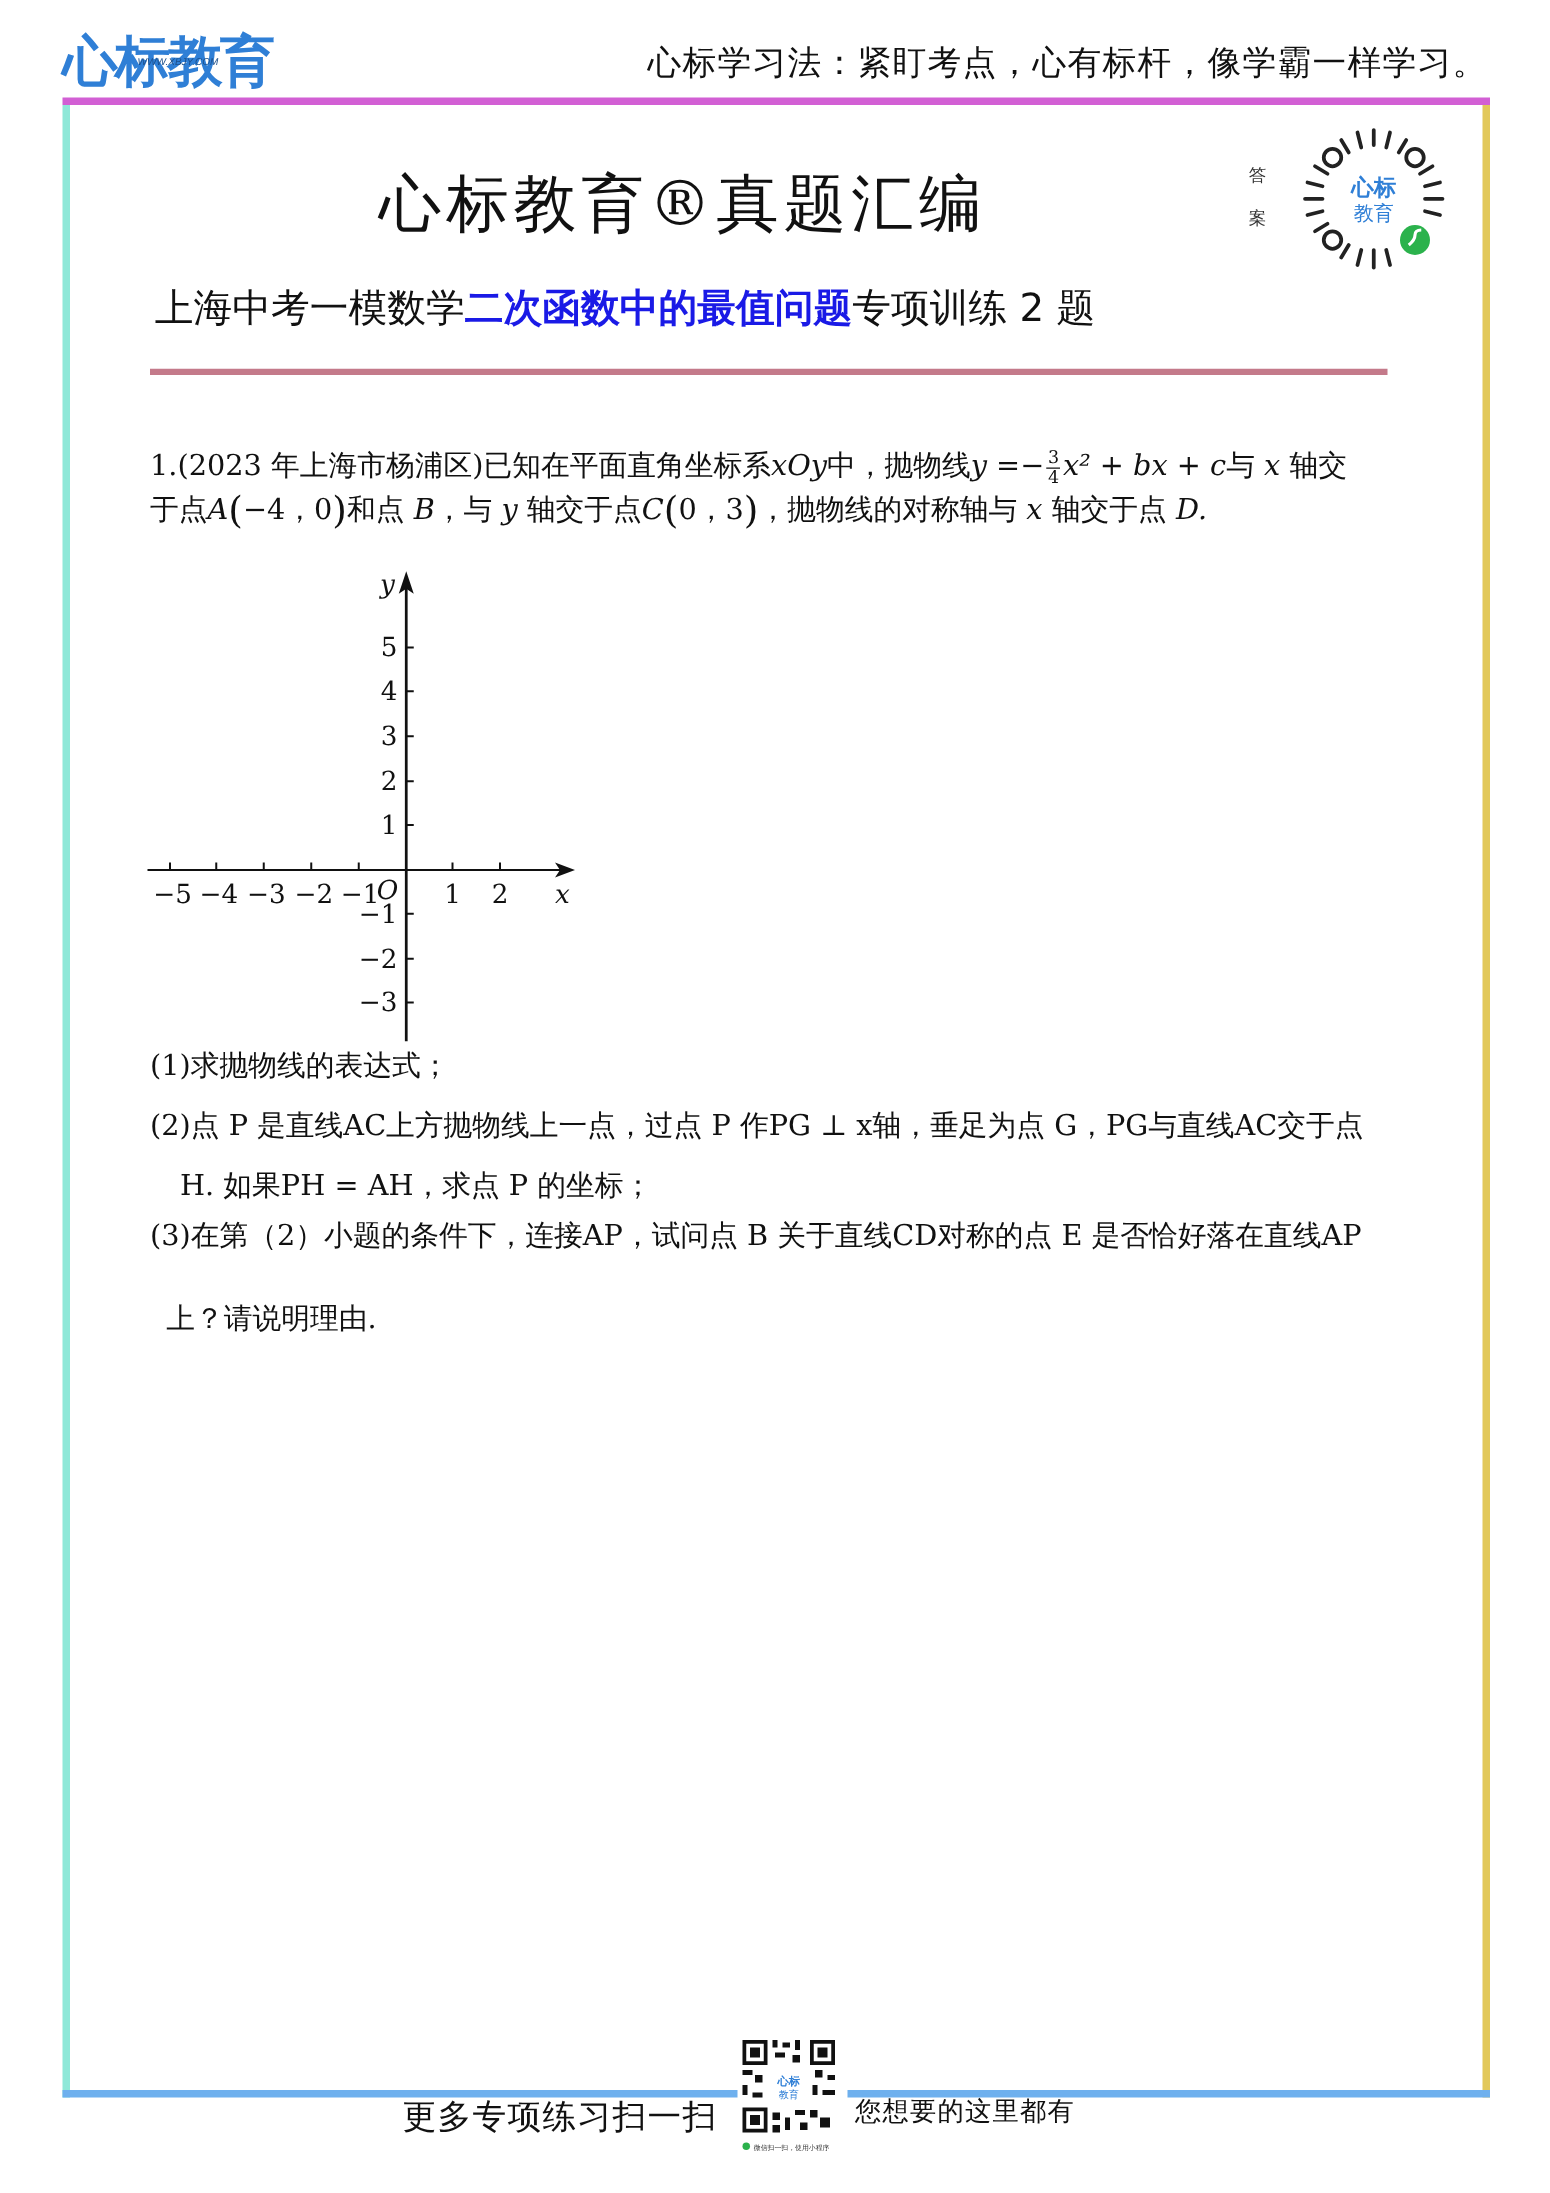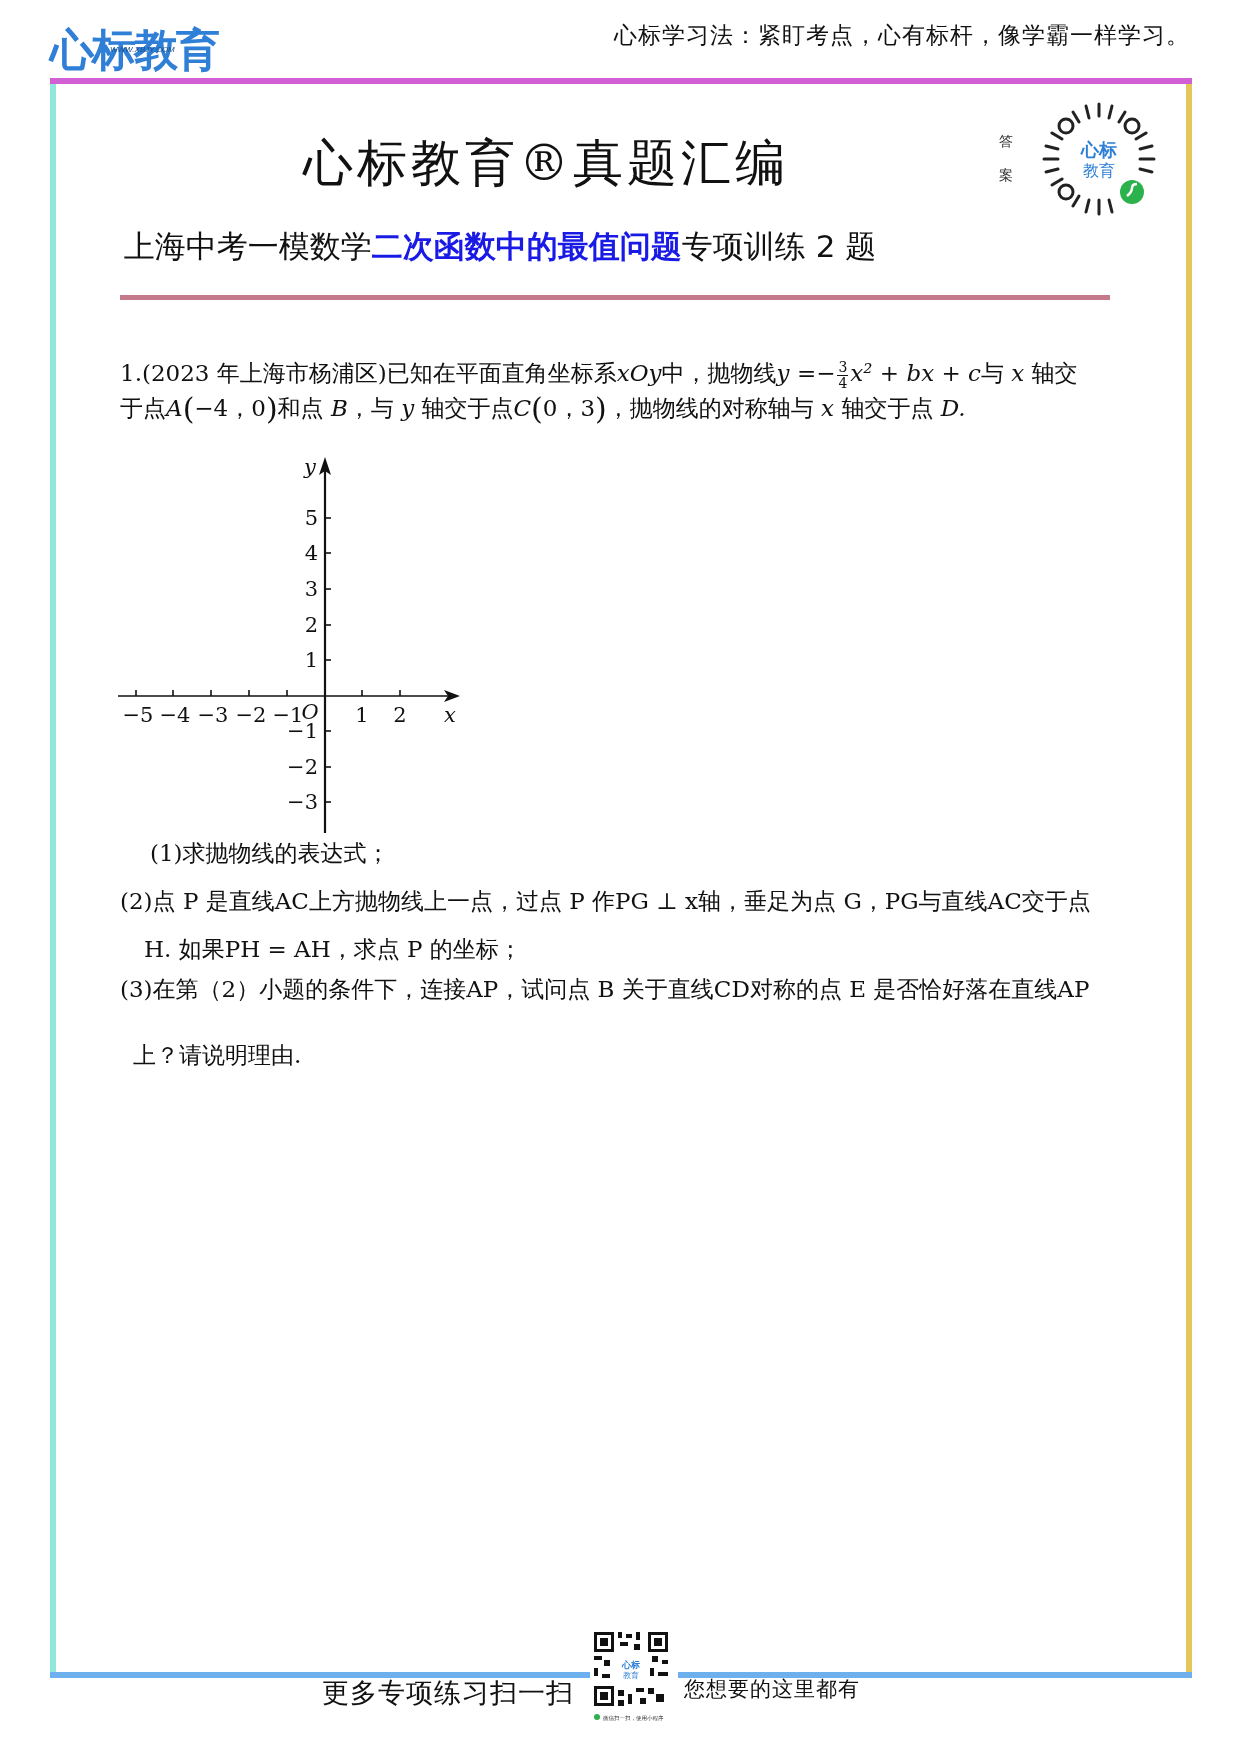--- a/index.html
+++ b/index.html
@@ -6,21 +6,21 @@
   body { width:1240px; height:1754px; position:relative; overflow:hidden;
          font-family:"DejaVu Serif","Liberation Serif",serif; color:#111; }
   .abs { position:absolute; }
 
   
   .logo { left:50px; top:22px; height:56px; display:flex; align-items:center; }
   .logo-main { font-family:"DejaVu Sans","Liberation Sans",sans-serif; font-weight:bold;
                font-size:44px; color:#2f7fd6; letter-spacing:-2px; line-height:48px; }
   .logo-url { font-family:"Liberation Sans",sans-serif; font-size:8px; font-style:italic;
               color:#1d4f8a; margin-left:-108px; margin-bottom:2px; }
-  .motto { right:50px; top:20px; font-size:23px; letter-spacing:1px; }
+  .motto { right:50px; top:32px; font-size:27px; letter-spacing:1px; }
 
   
   .frame-top { left:50px; top:78px; width:1142px; height:6px; background:#d25fd4; }
   .frame-left { left:50px; top:84px; width:6px; height:1594px; background:#8fe8d8; }
   .frame-right { left:1186px; top:84px; width:6px; height:1594px; background:#e2c85a; }
   .frame-bottom-l { left:50px; top:1672px; width:540px; height:6px; background:#6eb0ee; }
   .frame-bottom-r { left:678px; top:1672px; width:514px; height:6px; background:#6eb0ee; }
 
   
   .main-title { left:0; width:1092px; top:130px; text-align:center; font-size:50px;
@@ -168,21 +168,21 @@
     <text x="208" y="115" text-anchor="end">4</text>
     <text x="208" y="151" text-anchor="end">3</text>
     <text x="208" y="187" text-anchor="end">2</text>
     <text x="208" y="222" text-anchor="end">1</text>
     <text x="208" y="293" text-anchor="end">−1</text>
     <text x="208" y="329" text-anchor="end">−2</text>
     <text x="208" y="364" text-anchor="end">−3</text>
   </svg>
 </div>
 
-<div class="abs q" style="top:838px;margin-left:30px;">
+<div class="abs q" style="top:838px;">
   <span>(1)</span><span>求抛物线的表达式；</span>
 </div>
 <div class="abs q" style="top:886px;">
   <span>(2)</span><span>点 P 是直线AC上方抛物线上一点，过点 P 作PG ⊥ x轴，垂足为点 G，PG与直线AC交于点</span>
 </div>
 <div class="abs q" style="top:934px;margin-left:24px;">
   <span>H. 如果PH = AH，求点 P 的坐标；</span>
 </div>
 <div class="abs q" style="top:974px;">
   <span>(3)</span><span>在第（2）小题的条件下，连接AP，试问点 B 关于直线CD对称的点 E 是否恰好落在直线AP</span>

